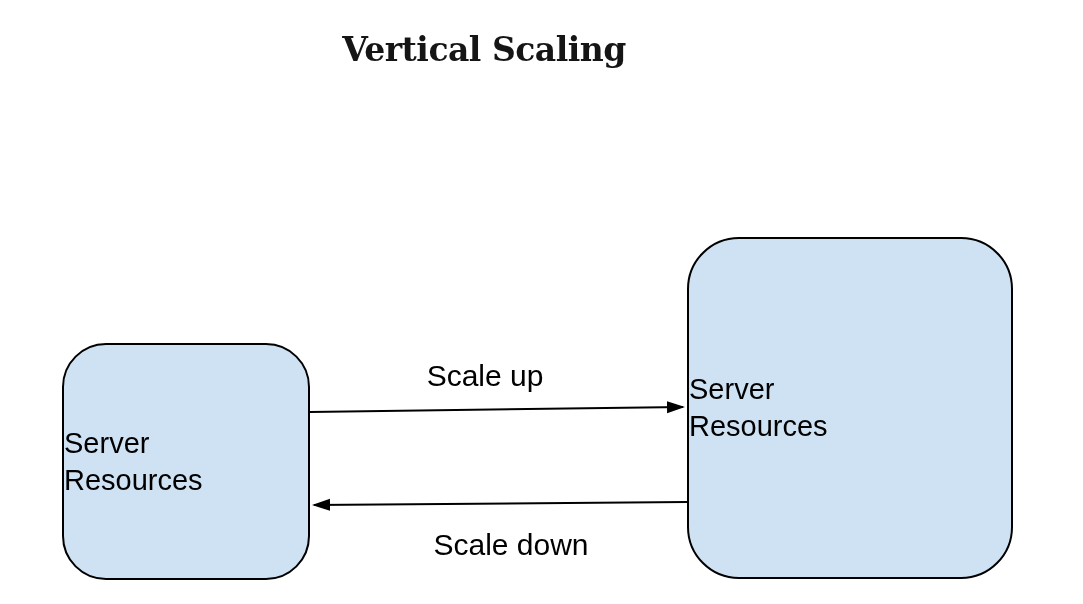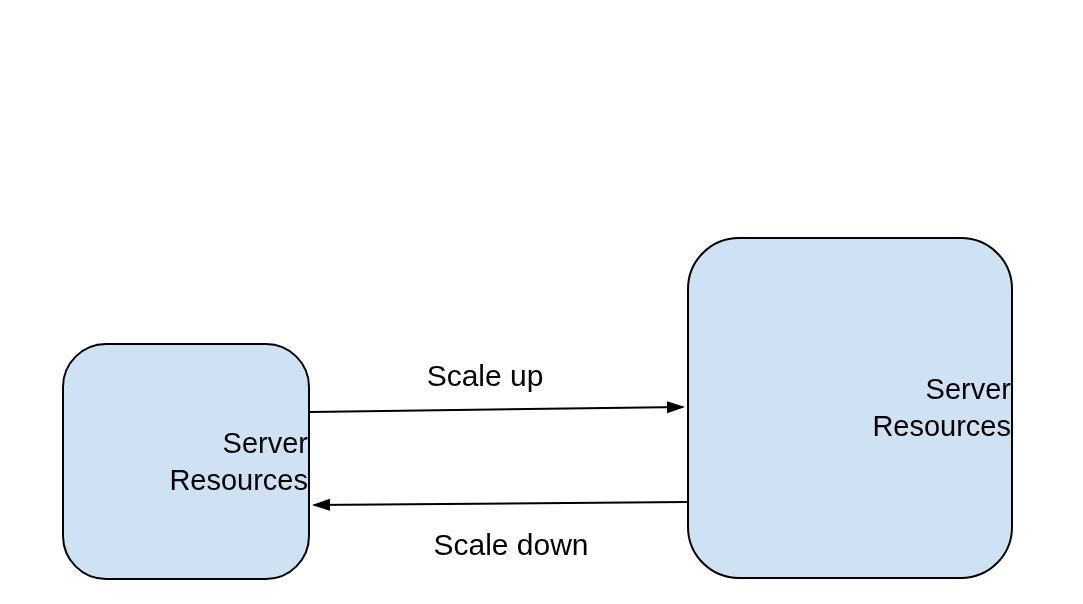--- a/index.html
+++ b/index.html
@@ -27,21 +27,21 @@
     color: #151515;
     white-space: nowrap;
   }
   .node {
     position: absolute;
     background: #cfe2f3;
     border: 2px solid #000000;
     box-sizing: border-box;
     display: flex;
     flex-direction: column;
-    align-items: flex-end;
+    align-items: flex-start;
     justify-content: center;
     text-align: center;
     color: #000000;
     font-size: 29px;
     line-height: 37px;
   }
   .node-small {
     left: 62px;
     top: 343px;
     width: 248px;
@@ -78,20 +78,21 @@
   .edge-label-down {
     left: 511px;
     top: 527px;
   }
 </style>
 </head>
 <body>
 
 <div class="canvas">
 
+  <div class="diagram-title">Vertical Scaling</div>
 
   <div class="node node-small">
     <span>Server</span>
     <span>Resources</span>
   </div>
 
   <div class="node node-large">
     <span>Server</span>
     <span>Resources</span>
   </div>

